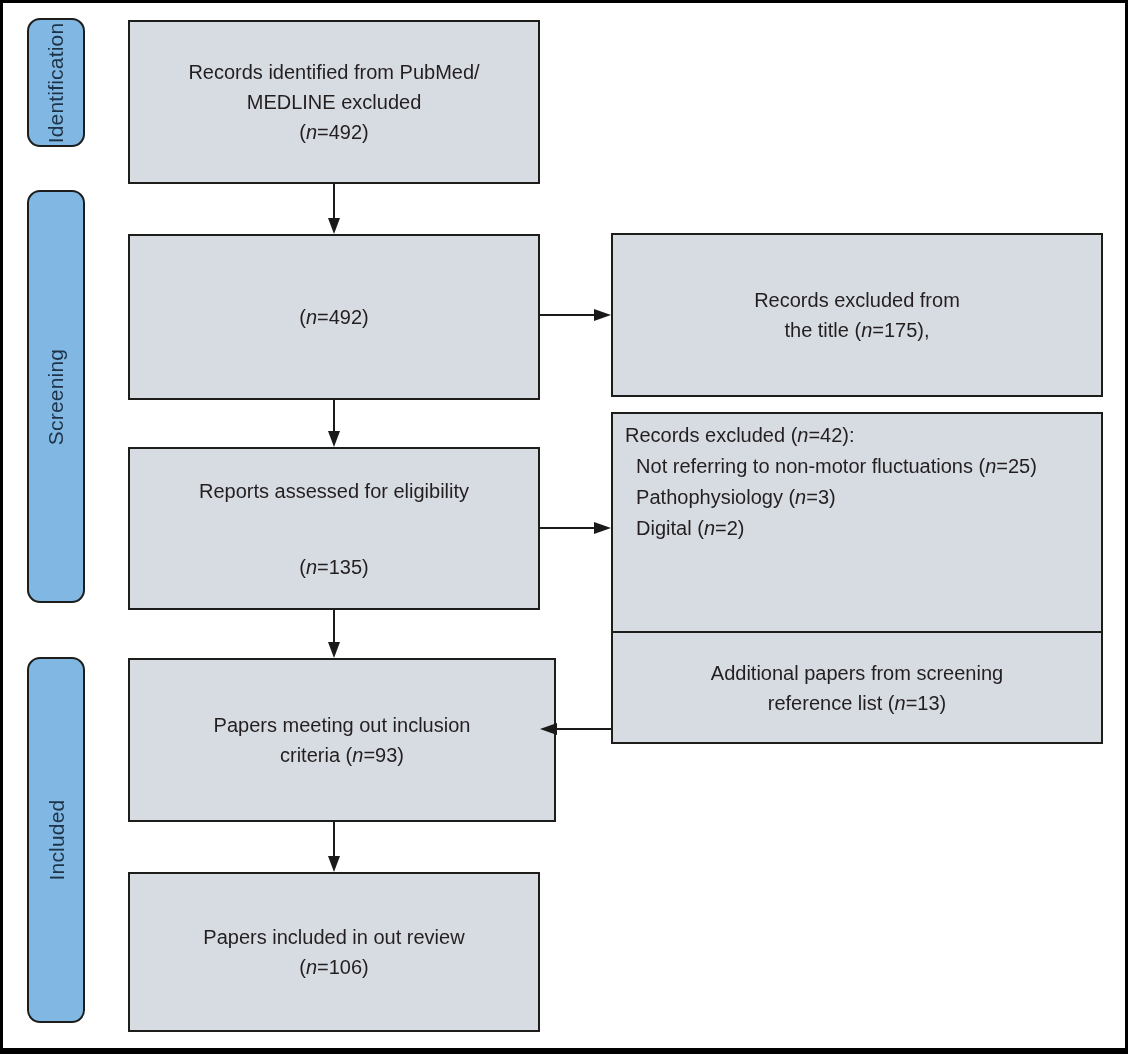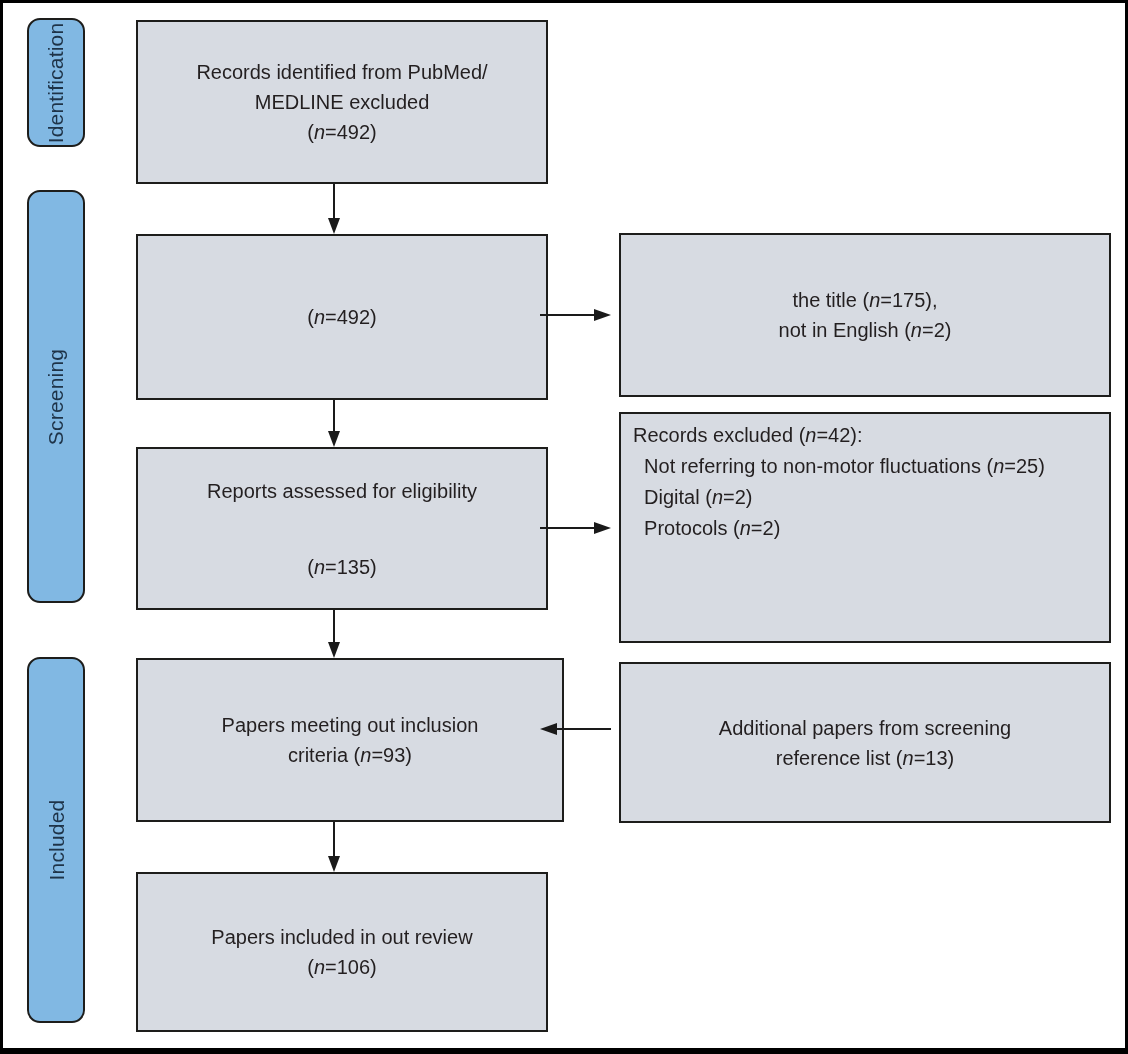--- a/index.html
+++ b/index.html
@@ -35,21 +35,20 @@
 
   
   .box{
     position:absolute;
     box-sizing:border-box;
     background:var(--box-fill,#d7dbe2);
     border:2px solid #1d1d1b;
     color:var(--text,#231f20);
     font-size:20px;
     line-height:30px;
-    margin-left:8px;
   }
   .box.center{
     display:flex;flex-direction:column;
     align-items:center;justify-content:center;
     text-align:center;
   }
   .box.left{
     text-align:left;
     padding:6px 8px 0 12px;
     line-height:31px;
@@ -58,21 +57,21 @@
   .line i{font-style:italic;}
 
   .box-identified{left:125px;top:17px;width:412px;height:164px;}
   .box-screened{left:125px;top:231px;width:412px;height:166px;}
   .box-assessed{left:125px;top:444px;width:412px;height:163px;gap:46px;}
   .box-meeting{left:125px;top:655px;width:428px;height:164px;}
   .box-included{left:125px;top:869px;width:412px;height:160px;}
 
   .box-excl-title{left:608px;top:230px;width:492px;height:164px;}
   .box-excl-full{left:608px;top:409px;width:492px;height:231px;}
-  .box-additional{left:608px;top:659px;width:492px;height:161px;}
+  .box-additional{left:608px;top:628px;width:492px;height:113px;}
 
   
   .arrow{position:absolute;}
   .arrow .shaft{position:absolute;background:var(--arrow,#1a1a1a);}
   .arrow .head{position:absolute;width:0;height:0;}
 
   .arrow.down .shaft{left:0;top:0;width:2px;}
   .arrow.down .head{
     left:-5px;
     border-left:6px solid transparent;
@@ -133,28 +132,28 @@
   <div class="box center box-meeting">
       <div class="line">Papers meeting out inclusion</div>
       <div class="line">criteria (<i>n</i>=93)</div>
     </div>
   <div class="box center box-included">
       <div class="line">Papers included in out review</div>
       <div class="line">(<i>n</i>=106)</div>
     </div>
 
   <div class="box center box-excl-title">
+      <div class="line">Records excluded from</div>
       <div class="line">the title (<i>n</i>=175),</div>
-      <div class="line">not in English (<i>n</i>=2)</div>
     </div>
   <div class="box left box-excl-full">
       <div class="line">Records excluded (<i>n</i>=42):</div>
       <div class="line">&nbsp;&nbsp;Not referring to non-motor fluctuations (<i>n</i>=25)</div>
+      <div class="line">&nbsp;&nbsp;Pathophysiology (<i>n</i>=3)</div>
       <div class="line">&nbsp;&nbsp;Digital (<i>n</i>=2)</div>
-      <div class="line">&nbsp;&nbsp;Protocols (<i>n</i>=2)</div>
     </div>
   <div class="box center box-additional">
       <div class="line">Additional papers from screening</div>
       <div class="line">reference list (<i>n</i>=13)</div>
     </div>
 
   <div class="arrow down arrow-v1">
       <div class="shaft"></div>
       <div class="head"></div>
     </div>

